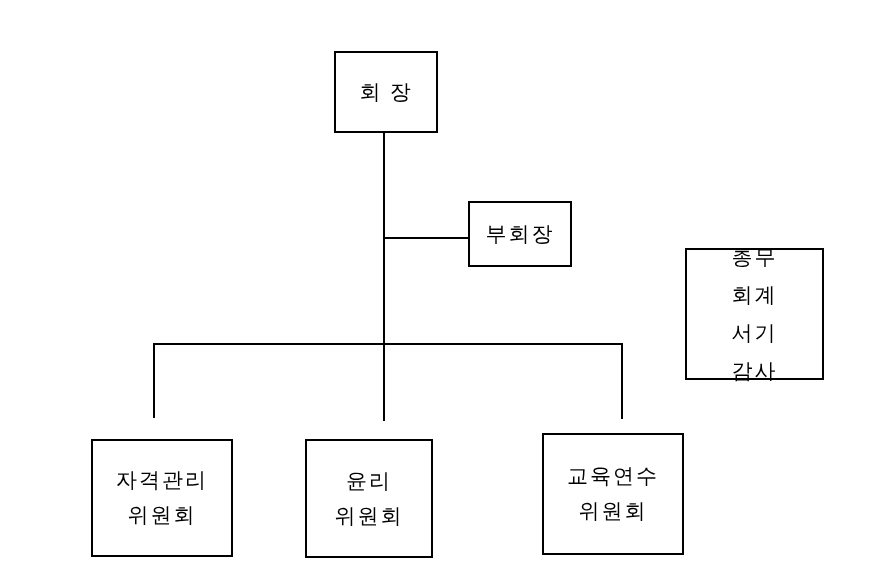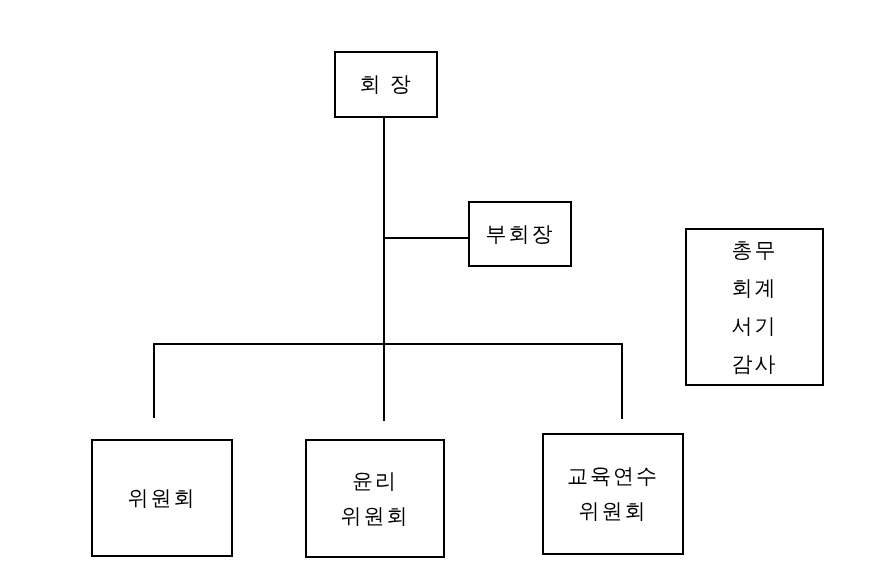--- a/index.html
+++ b/index.html
@@ -31,25 +31,25 @@
   .node .line { line-height: 35px; white-space: nowrap; }
   .node.tall .line { line-height: 38px; }
   .connector {
     position: absolute;
     background: #000000;
   }
   .h-line { height: 2px; }
   .v-line { width: 2px; }
 
   
-  #chairman        { left: 334px; top:  51px; width: 104px; height:  67px; }
+  #chairman        { left: 334px; top:  51px; width: 104px; height:  82px; }
   #vice-chairman   { left: 468px; top: 201px; width: 104px; height:  66px; }
-  #officers        { left: 685px; top: 228px; width: 139px; height: 158px; }
+  #officers        { left: 685px; top: 248px; width: 139px; height: 132px; }
   #committee-qual  { left:  91px; top: 439px; width: 142px; height: 118px; }
-  #committee-ethics{ left: 305px; top: 439px; width: 140px; height: 119px; }
+  #committee-ethics{ left: 305px; top: 439px; width: 128px; height: 119px; }
   #committee-edu   { left: 542px; top: 433px; width: 142px; height: 122px; align-items: center; }
 
   
   #trunk       { left: 383px; top: 117px; height: 304px; }
   #vice-branch { left: 383px; top: 237px; width:  85px;  }
   #bar         { left: 153px; top: 343px; width: 470px;  }
   #drop-left   { left: 153px; top: 343px; height:  75px; }
   #drop-right  { left: 621px; top: 343px; height:  76px; }
 </style>
 </head>
@@ -72,20 +72,21 @@
   </div>
 
   <div class="node tall" id="officers">
     <div class="line">총무</div>
     <div class="line">회계</div>
     <div class="line">서기</div>
     <div class="line">감사</div>
   </div>
 
   <div class="node" id="committee-qual">
+    <div class="line">자격관리</div>
     <div class="line">위원회</div>
   </div>
 
   <div class="node" id="committee-ethics">
     <div class="line">윤리</div>
     <div class="line">위원회</div>
   </div>
 
   <div class="node" id="committee-edu">
     <div class="line">교육연수</div>

